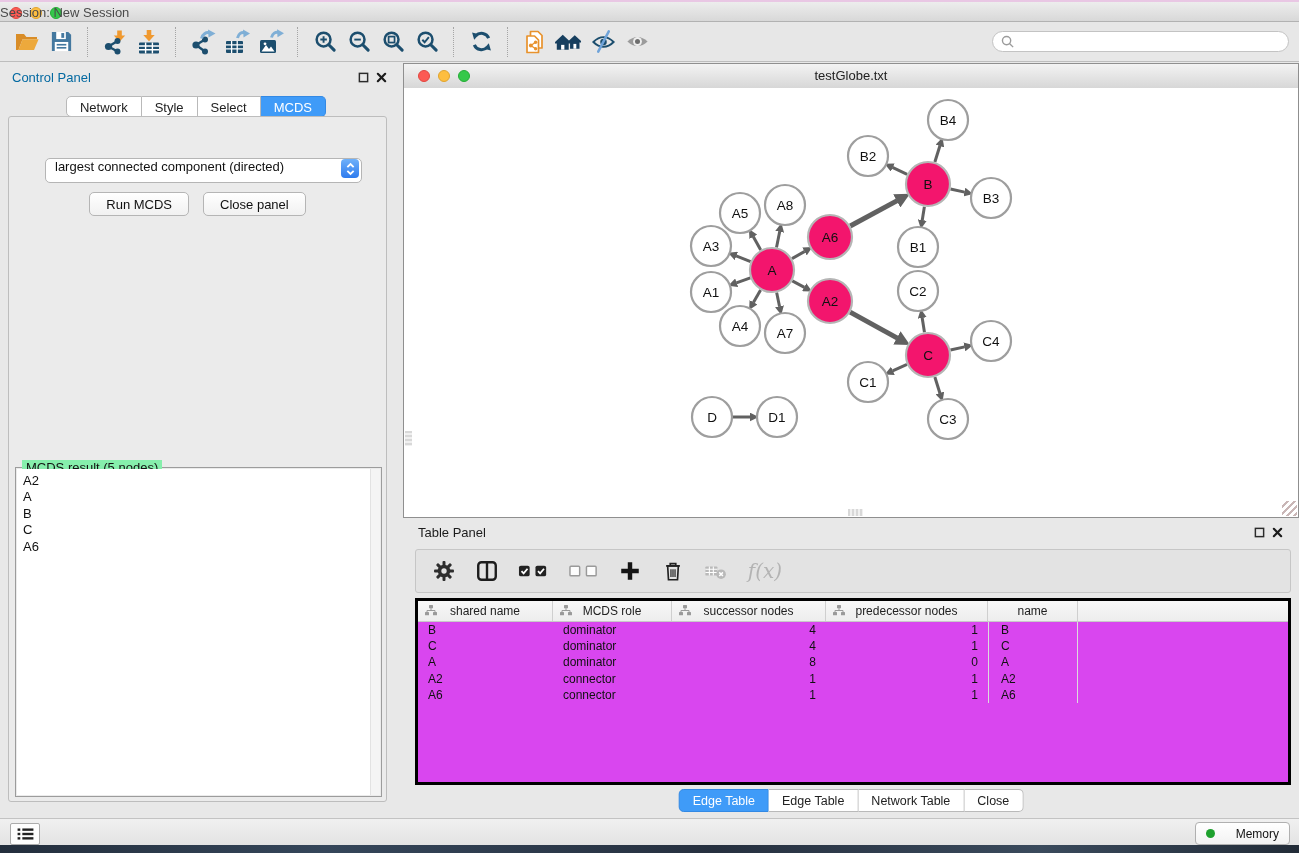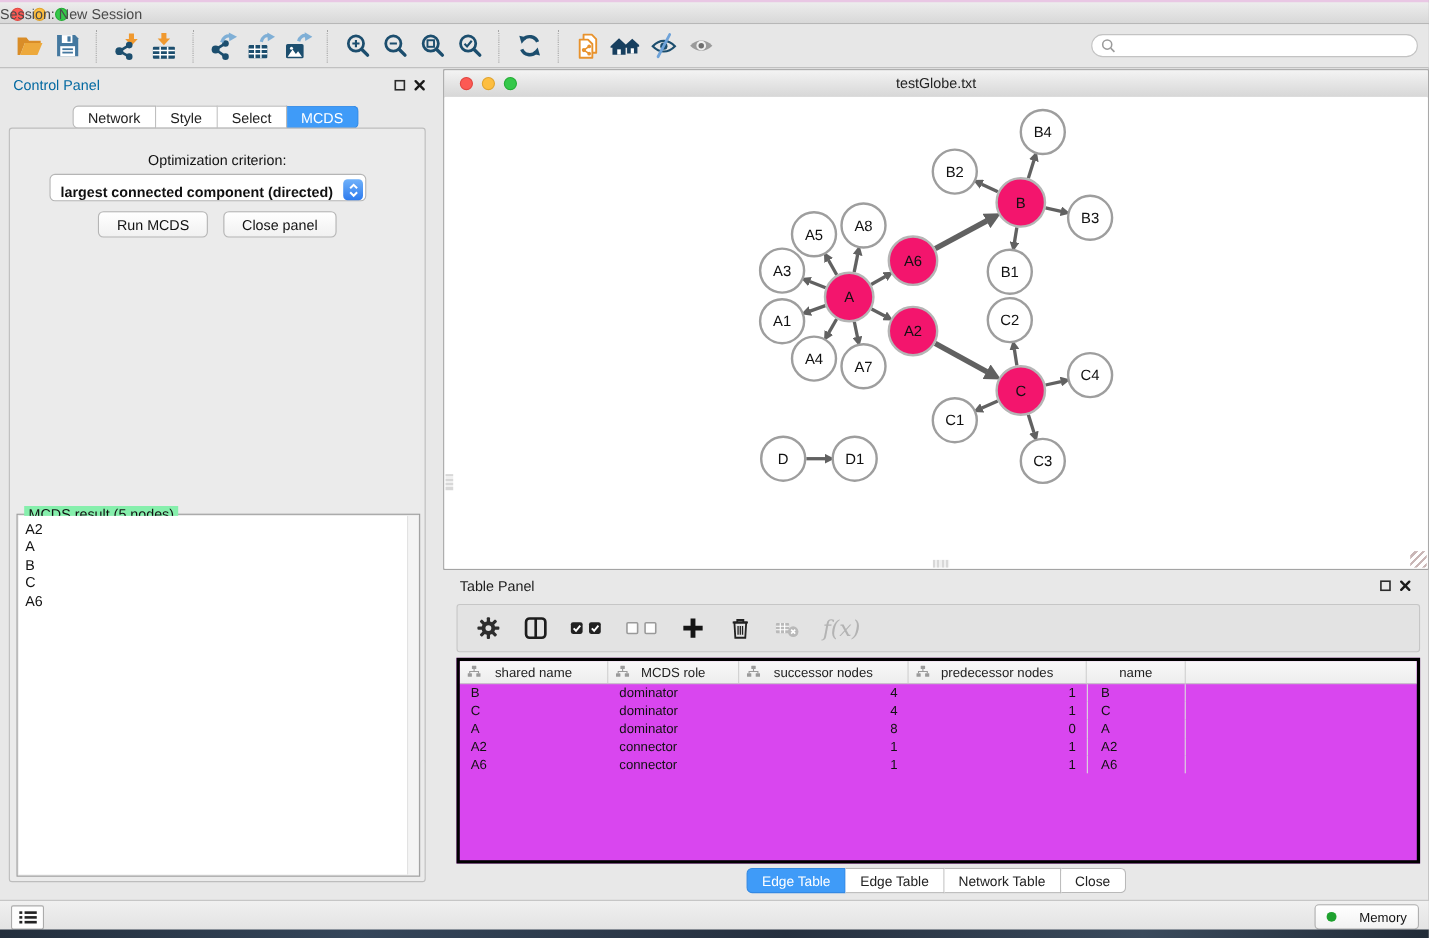--- a/index.html
+++ b/index.html
@@ -32,22 +32,22 @@
   .cp-icons{left:358px;top:72px;}
   .cp-tabs{position:absolute;left:0;top:96px;width:392px;display:flex;justify-content:center;}
   .seg-tab{background:#fff;border:1px solid #b9b9b9;border-left:none;padding:2px 13px 0;
     font-size:13px;color:#222;height:21px;line-height:18px;box-sizing:border-box;cursor:default;}
   .seg-tab:first-child{border-left:1px solid #b9b9b9;border-radius:5px 0 0 5px;}
   .seg-tab:last-child{border-radius:0 5px 5px 0;}
   .seg-tab.active{background:#3f9bf8;border-color:#3389e4;color:#fff;}
   .cp-body{position:absolute;left:8px;top:116px;width:379px;height:686px;background:#ebebeb;
     border:1px solid #bdbdbd;border-radius:3px;box-sizing:border-box;}
   .opt-label{position:absolute;left:0;right:0;top:21px;text-align:center;font-size:13px;color:#111;}
-  .dropdown{position:absolute;left:36px;top:41px;width:288px;height:25px;background:#fff;
-    border:1px solid #b5b5b5;border-radius:5px;box-sizing:border-box;display:flex;align-items:flex-end;font-weight:bold;}
+  .dropdown{position:absolute;left:36px;top:41px;width:317px;height:25px;background:#fff;
+    border:1px solid #b5b5b5;border-radius:5px;box-sizing:border-box;display:flex;align-items:flex-start;}
   .dropdown .dd-text{flex:1;font-size:13px;padding-left:9px;color:#111;white-space:nowrap;overflow:hidden;}
   .dd-stepper{width:18px;height:19px;margin-right:2px;border-radius:4px;
     background:linear-gradient(#6fb1fa,#2d7bee);display:flex;align-items:center;justify-content:center;}
   .cp-buttons{position:absolute;left:0;right:0;top:75px;display:flex;justify-content:center;gap:14px;}
   .btn{background:linear-gradient(#ffffff,#f1f1f1);border:1px solid #b5b5b5;border-radius:5px;
     font-size:13px;color:#111;padding:3px 16px;height:24px;box-sizing:border-box;font-family:"Liberation Sans",sans-serif;}
   .groupbox{position:absolute;left:6px;top:350px;width:367px;height:330px;border:1px solid #9c9c9c;box-sizing:border-box;}
   .groupbox .gb-label{position:absolute;top:-8px;left:6px;background:#86efac;padding:0 4px;font-size:13px;color:#111;}
   .gb-list{position:absolute;inset:1px;background:#fff;overflow:hidden;padding:4px 0 0 6px;}
   .mcds-item{font-size:13px;line-height:16.4px;color:#111;}
@@ -266,21 +266,20 @@
       </svg>
   </div>
   <div class="cp-tabs" id="ctl-tabs">
       <div class="seg-tab">Network</div>
       <div class="seg-tab">Style</div>
       <div class="seg-tab">Select</div>
       <div class="seg-tab active">MCDS</div>
     </div>
 
   <div class="cp-body">
-    <div class="opt-label">Optimization criterion:</div>
     <div class="dropdown">
       <span class="dd-text">largest connected component (directed)</span>
       <span class="dd-stepper">
         <svg width="13" height="18" viewBox="0 0 14 20">
             <path d="M3.5 8L7 4.5 10.5 8" stroke="#fff" stroke-width="2" fill="none"></path>
             <path d="M3.5 12L7 15.5 10.5 12" stroke="#fff" stroke-width="2" fill="none"></path>
           </svg>
       </span>
     </div>
     <div class="cp-buttons">

